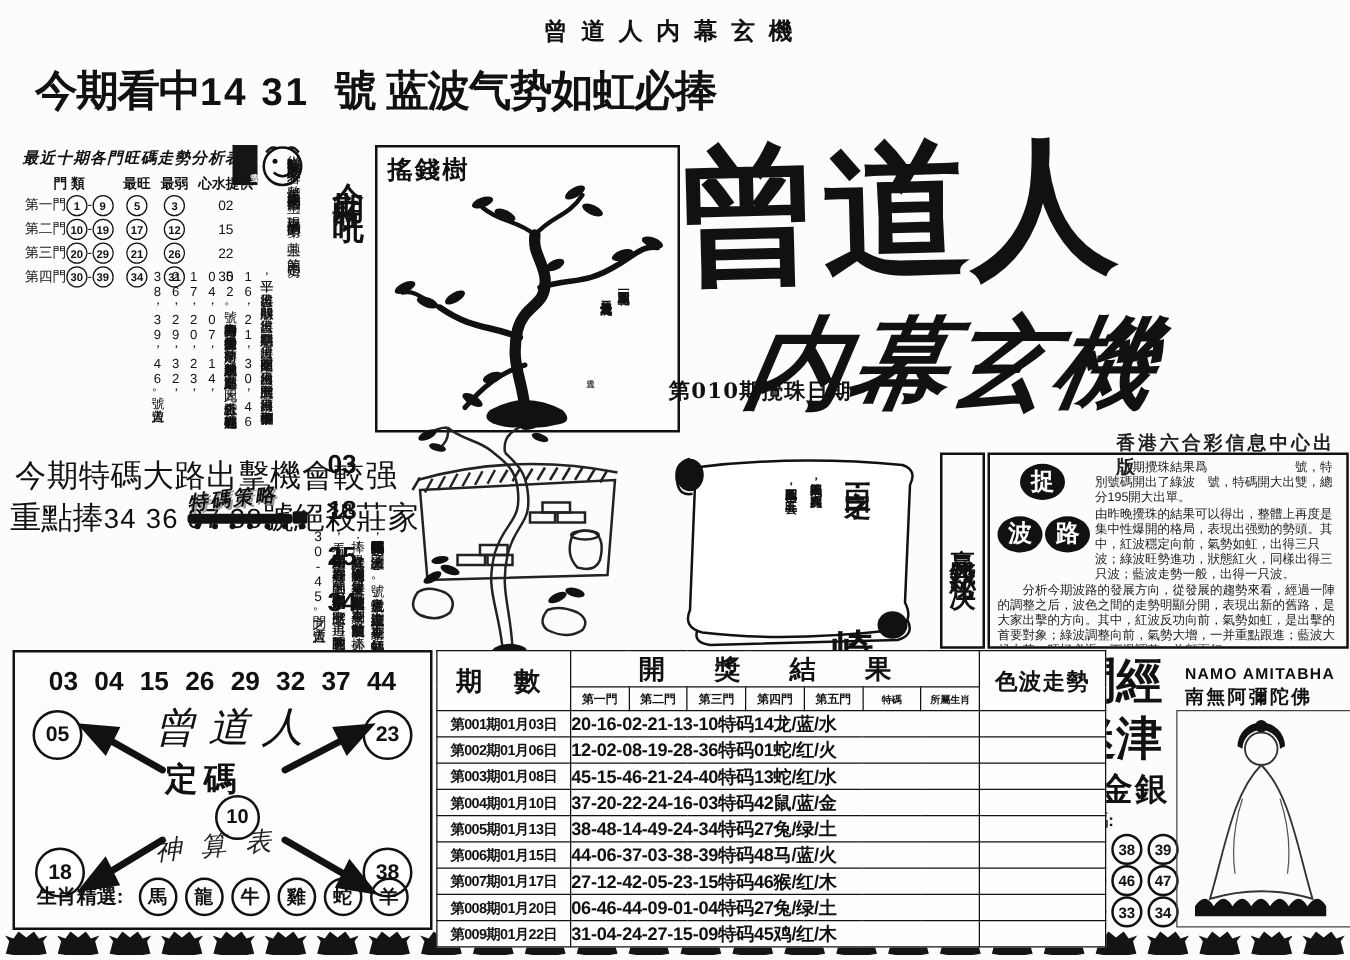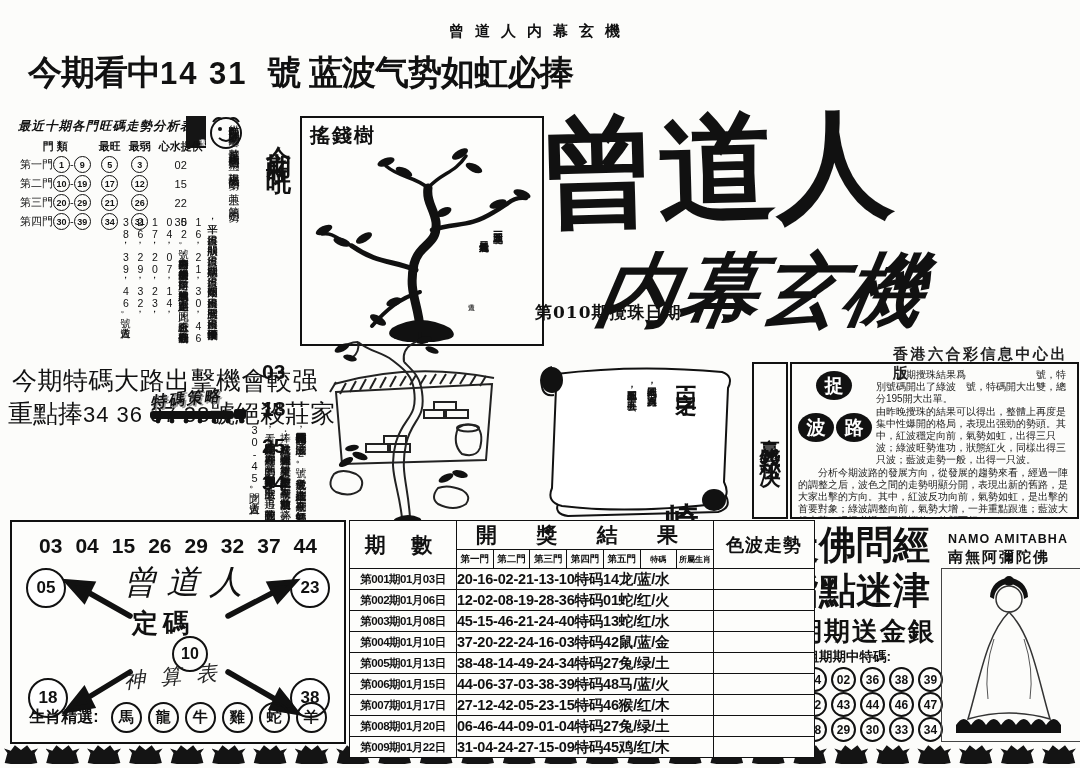--- a/index.html
+++ b/index.html
@@ -3,21 +3,21 @@
 <meta charset="utf-8">
 <style>
   html,body{margin:0;padding:0;background:#e8e8e6;}
   #page{position:relative;width:1080px;height:768px;background:#fcfcfa;color:#111;
         font-family:"Liberation Sans",sans-serif;overflow:hidden;}
   .abs{position:absolute;}
   .v{writing-mode:vertical-rl;text-orientation:upright;}
   .serif{font-family:"DejaVu Serif",serif;}
   .b{font-weight:bold;}
   
-  .masthead{left:0;right:0;top:22px;text-align:center;font-size:15px;letter-spacing:11px;}
+  .masthead{left:0;right:0;top:12px;text-align:center;font-size:19px;letter-spacing:11px;}
   .headline{left:8px;top:50px;width:545px;white-space:nowrap;font-weight:bold;}
   .headline .cjk{font-size:34px;letter-spacing:-1px;margin-left:20px;}
   .headline .num{font-size:31px;letter-spacing:2px;}
   
   .la-title{left:18px;top:118px;font-size:12.5px;font-style:italic;letter-spacing:1px;}
   .seal{left:186px;top:116px;width:20px;height:32px;background:#151515;color:#fff;
         font-size:7px;line-height:1.2;text-align:center;padding-top:2px;box-sizing:border-box;}
   .mlogo{left:209px;top:114px;width:34px;height:38px;}
   table.la{border-collapse:collapse;font-size:11px;}
   table.la td,table.la th{padding:1px 4px;text-align:center;border:none;white-space:nowrap;}
@@ -81,21 +81,21 @@
   .dm-label{left:120px;top:84px;font-size:26px;font-weight:bold;letter-spacing:5px;}
   .dm-ten{left:160px;top:114px;width:32px;height:32px;border:2.5px solid #111;border-radius:50%;
           display:flex;align-items:center;justify-content:center;font-size:16px;font-weight:bold;}
   .dm-hand{left:112px;top:140px;font-size:21px;font-style:italic;letter-spacing:15px;transform:rotate(-5deg);color:#222;}
   .zrow{left:0;right:0;bottom:9px;display:flex;justify-content:center;align-items:center;gap:6px;}
   .zlabel{font-size:16px;font-weight:bold;margin-right:6px;}
   .zc{width:27px;height:27px;border:2px solid #111;border-radius:50%;display:flex;align-items:center;
       justify-content:center;font-size:15px;font-weight:bold;}
   
   .rtbl{left:349px;top:520px;z-index:3;background:#fdfdfb;}
-  table.res{border-collapse:collapse;table-layout:fixed;width:466px;}
+  table.res{border-collapse:collapse;table-layout:fixed;width:536px;}
   table.res td,table.res th{border:1.6px solid #111;padding:0;overflow:hidden;white-space:nowrap;}
   th.hdr-period{width:106px;font-size:21px;letter-spacing:9px;font-family:"DejaVu Serif",serif;}
   th.hdr-result{font-size:21px;letter-spacing:16px;font-family:"DejaVu Serif",serif;height:23px;}
   th.hdr-color{width:100px;font-size:18px;letter-spacing:1px;}
   th.sub{font-size:9.5px;font-weight:bold;height:18px;}
   th.sub.tiny{font-size:8px;}
   td.period{font-size:11.5px;font-weight:bold;text-align:center;height:20px;letter-spacing:-0.5px;}
   td.result{font-size:14.5px;font-weight:bold;padding-left:4px;letter-spacing:-0.2px;}
   
   .bpanel{left:815px;top:520px;width:265px;height:225px;z-index:1;}

